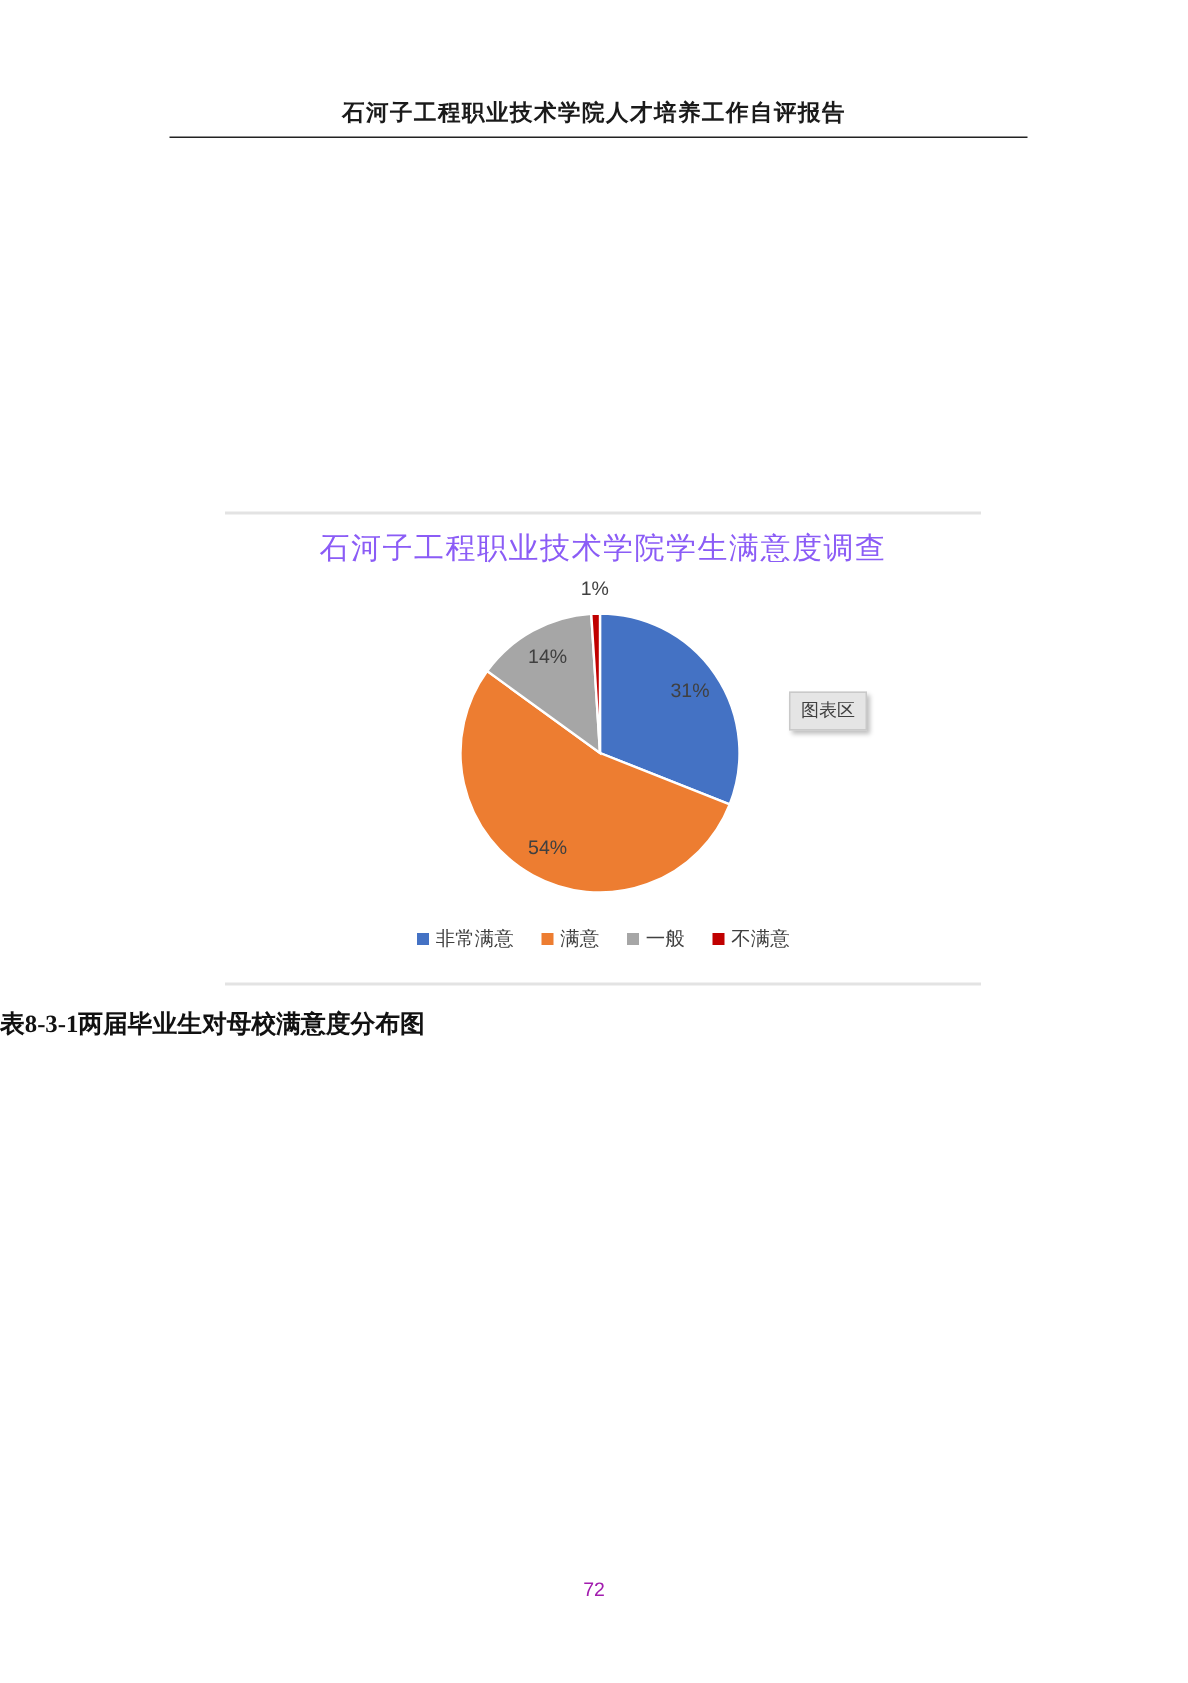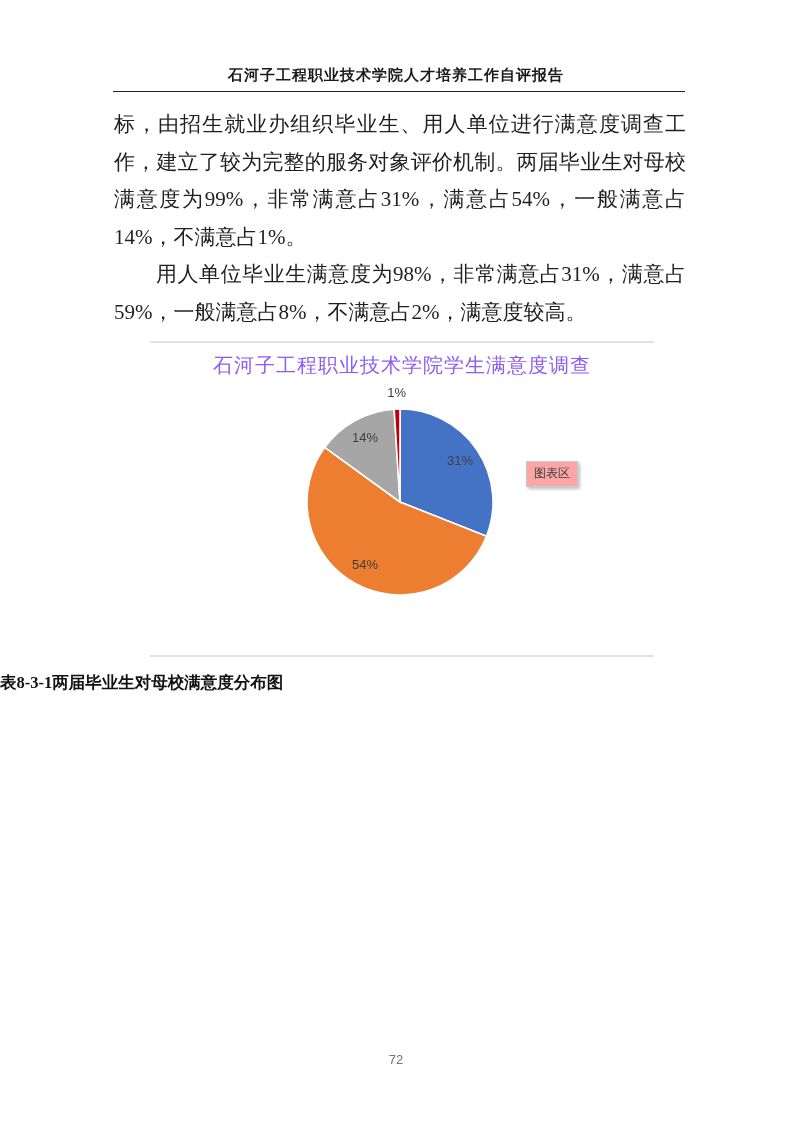--- a/index.html
+++ b/index.html
@@ -69,21 +69,21 @@
   .pie-svg {
     position: absolute;
     top: 0;
     left: 0;
   }
   .chart-tooltip {
     position: absolute;
     top: 118px;
     left: 376px;
     padding: 3px 7px 4px 7px;
-    background: #fca5a5;
+    background: #e5e5e5;
     border: 1px solid #c9c9c9;
     box-shadow: 2px 2px 3px rgba(0,0,0,0.25);
     font-size: 12px;
     color: #404040;
     white-space: nowrap;
   }
   .chart-legend {
     position: absolute;
     bottom: 20px;
     left: 0;
@@ -116,49 +116,63 @@
     color: #111111;
     font-family: "Liberation Serif", serif;
   }
   .page-number {
     position: absolute;
     top: 1052px;
     left: 0;
     width: 100%;
     text-align: center;
     font-size: 13px;
-    color: #737373;
+    color: #a21caf;
     font-family: "Liberation Sans", sans-serif;
   }
 </style>
 </head>
 <body>
 
 <div class="page">
 
   <div class="header-title">石河子工程职业技术学院人才培养工作自评报告</div>
   <div class="header-rule"></div>
 
-  <div class="body-text">
-    <p>标，由招生就业办组织毕业生、用人单位进行满意度调查工作，建立了较为完整的服务对象评价机制。两届毕业生对母校满意度为99%，非常满意占31%，满意占54%，一般满意占14%，不满意占1%。</p>
-    <p class="indent">用人单位毕业生满意度为98%，非常满意占31%，满意占59%，一般满意占8%，不满意占2%，满意度较高。</p>
-  </div>
 
   <div class="chart-figure">
     <div class="chart-title">石河子工程职业技术学院学生满意度调查</div>
     <svg class="pie-svg" width="504" height="316" viewBox="0 0 504 316">
         <path d="M 250 159 L 250 66 A 93 93 0 0 1 336.46921318760735 193.23558339967505 Z" fill="#4472c4" stroke="#ffffff" stroke-width="1.6"></path>
         <path d="M 250 159 L 336.46921318760735 193.23558339967505 A 93 93 0 1 1 174.76141952312992 104.33597153679997 Z" fill="#ed7d31" stroke="#ffffff" stroke-width="1.6"></path>
         <path d="M 250 159 L 174.76141952312992 104.33597153679997 A 93 93 0 0 1 244.16048168377387 66.18351425617074 Z" fill="#a6a6a6" stroke="#ffffff" stroke-width="1.6"></path>
         <path d="M 250 159 L 244.16048168377387 66.18351425617074 A 93 93 0 0 1 249.99999999999997 66 Z" fill="#c00000" stroke="#ffffff" stroke-width="1.6"></path>
         <text x="309.9964248578767" y="118.22647177060645" text-anchor="middle" dominant-baseline="middle" font-size="13" fill="#404040" font-family="&quot;Liberation Sans&quot;, sans-serif">31%</text>
         <text x="215.05358848066157" y="222.56728657038187" text-anchor="middle" dominant-baseline="middle" font-size="13" fill="#404040" font-family="&quot;Liberation Sans&quot;, sans-serif">54%</text>
         <text x="215.05358848066157" y="95.43271342961813" text-anchor="middle" dominant-baseline="middle" font-size="13" fill="#404040" font-family="&quot;Liberation Sans&quot;, sans-serif">14%</text>
         <text x="246.58219530470885" y="50.24369116660476" text-anchor="middle" dominant-baseline="middle" font-size="13" fill="#404040" font-family="&quot;Liberation Sans&quot;, sans-serif">1%</text>
       </svg>
     <div class="chart-tooltip">图表区</div>
+    <div class="chart-legend">
+        <span class="legend-item">
+          <span class="legend-swatch" style="background: rgb(68, 114, 196);"></span>
+          <span>非常满意</span>
+        </span>
+        <span class="legend-item">
+          <span class="legend-swatch" style="background: rgb(237, 125, 49);"></span>
+          <span>满意</span>
+        </span>
+        <span class="legend-item">
+          <span class="legend-swatch" style="background: rgb(166, 166, 166);"></span>
+          <span>一般</span>
+        </span>
+        <span class="legend-item">
+          <span class="legend-swatch" style="background: rgb(192, 0, 0);"></span>
+          <span>不满意</span>
+        </span>
+      </div>
   </div>
 
   <div class="figure-caption">表8-3-1两届毕业生对母校满意度分布图</div>
 
   <div class="page-number">72</div>
 
 </div>
 
 </body></html>

